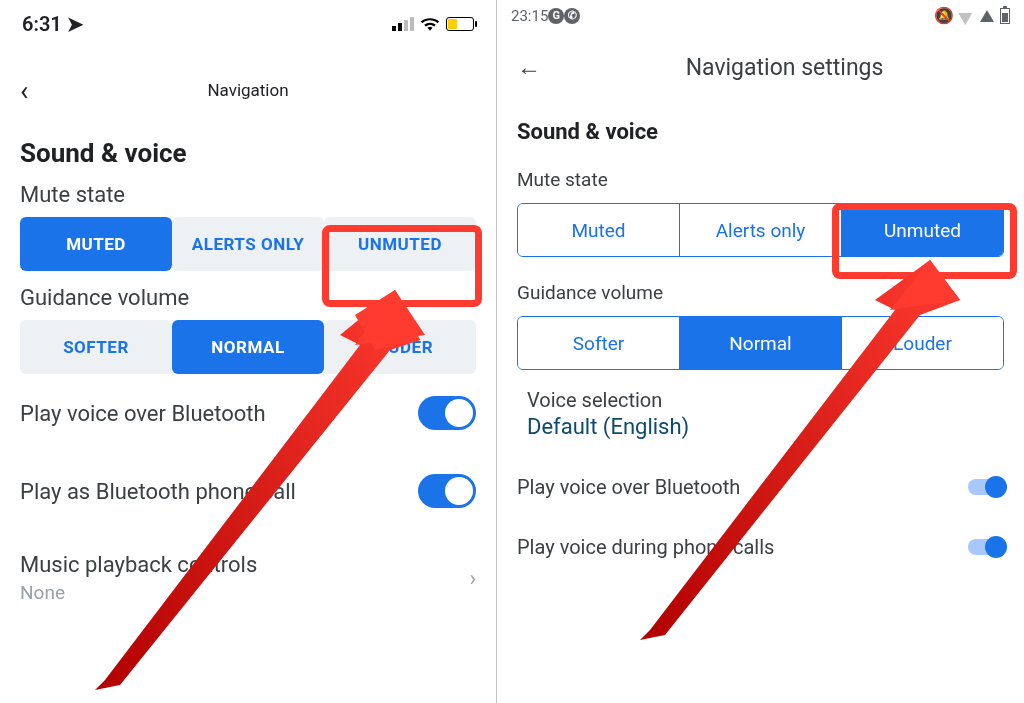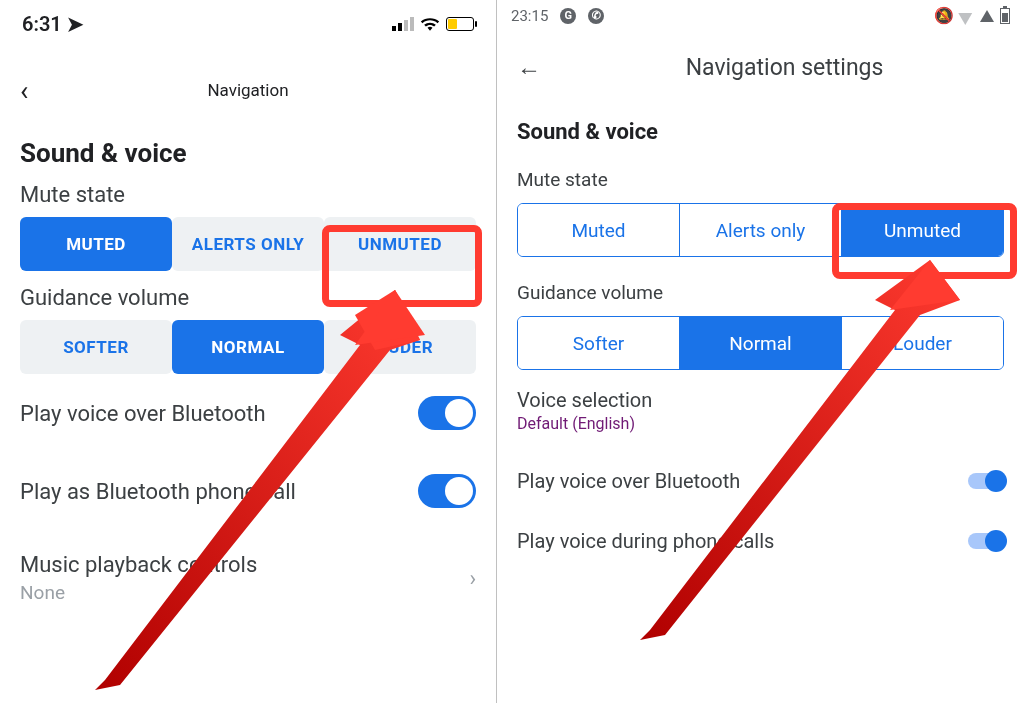--- a/index.html
+++ b/index.html
@@ -36,21 +36,21 @@
   
   .row { display:flex; align-items:center; justify-content:space-between; padding:22px 0; }
   .row .txt { font-size:22px; color:#3c4043;}
   .row .sub { font-size:19px; color:#9aa0a6; margin-top:4px;}
   .toggle { width:58px; height:34px; border-radius:17px; background:#1a73e8; position:relative;}
   .toggle .knob{position:absolute; right:3px; top:3px; width:28px; height:28px; background:#fff; border-radius:50%;}
   .chev { font-size:22px; color:#9aa0a6;}
 
   
   .and-status { display:flex; justify-content:space-between; align-items:center; padding:6px 14px 2px 14px; font-size:15px; color:#5f6368;}
-  .and-status .l { display:flex; align-items:center; gap:12px; }
+  .and-status .l { display:flex; align-items:center; gap:0; }
   .and-status .r { display:flex; align-items:center; gap:6px; }
   .mini-ic { width:16px; height:16px; background:#5f6368; border-radius:50%; display:flex;align-items:center;justify-content:center;color:#fff;font-size:11px;font-weight:700;}
   .tri { width:0;height:0;border-left:7px solid transparent;border-right:7px solid transparent;border-bottom:12px solid #5f6368;}
   .tri.up { transform:rotate(0deg);}
   .tri.dn { transform:rotate(60deg); opacity:.4;}
   .bell { font-size:16px;}
   .abatt { width:10px;height:16px;border:1.5px solid #5f6368;position:relative;}
   .abatt::before{content:"";position:absolute;left:2px;right:2px;top:-3px;height:2px;background:#5f6368;}
   .abatt .f{position:absolute;left:1px;right:1px;bottom:1px;height:60%;background:#5f6368;}
 
@@ -61,21 +61,21 @@
   .asect h2 { font-size:22px; font-weight:700; margin-top:22px;}
   .alab { font-size:19px; color:#3c4043; margin-top:24px; margin-bottom:12px;}
   
   .aseg { display:flex; border:1.5px solid #1a73e8; border-radius:6px; overflow:hidden;}
   .aseg .btn { flex:1; height:52px; display:flex; align-items:center; justify-content:center; font-size:19px; color:#1a73e8; border-left:1.5px solid #1a73e8; background:#fff;}
   .aseg .btn:first-child{border-left:none;}
   .aseg .btn.sel{ background:#1a73e8; color:#fff;}
   
   .arow { display:flex; align-items:center; justify-content:space-between; padding:18px 0;}
   .arow .txt{ font-size:20px; color:#3c4043;}
-  .arow .sub{ font-size:16px; color:#701a75; margin-top:2px;}
+  .arow .sub{ font-size:22px; color:#0c4a6e; margin-top:2px;}
   .asw { width:36px; height:16px; background:#a8c7fa; border-radius:8px; position:relative;}
   .asw .k{ position:absolute; right:-3px; top:-3px; width:22px; height:22px; background:#1a73e8; border-radius:50%;}
 
   
   .anno { position:absolute; pointer-events:none; }
   .redbox { position:absolute; border:7px solid #ff3b30; border-radius:8px; }
   .arrow-svg { position:absolute; }
 </style>
 </head>
 <body>
@@ -167,21 +167,21 @@
         <div class="btn">Muted</div>
         <div class="btn">Alerts only</div>
         <div class="btn sel">Unmuted</div>
       </div>
       <div class="alab">Guidance volume</div>
       <div class="aseg">
         <div class="btn">Softer</div>
         <div class="btn sel">Normal</div>
         <div class="btn">Louder</div>
       </div>
-      <div class="arow" style="display:block;">
+      <div class="arow" style="display:block;margin-left:10px;">
         <div class="txt">Voice selection</div>
         <div class="sub">Default (English)</div>
       </div>
       <div class="arow">
         <div class="txt">Play voice over Bluetooth</div>
         <div class="asw">
             <div class="k"></div>
           </div>
       </div>
       <div class="arow">

